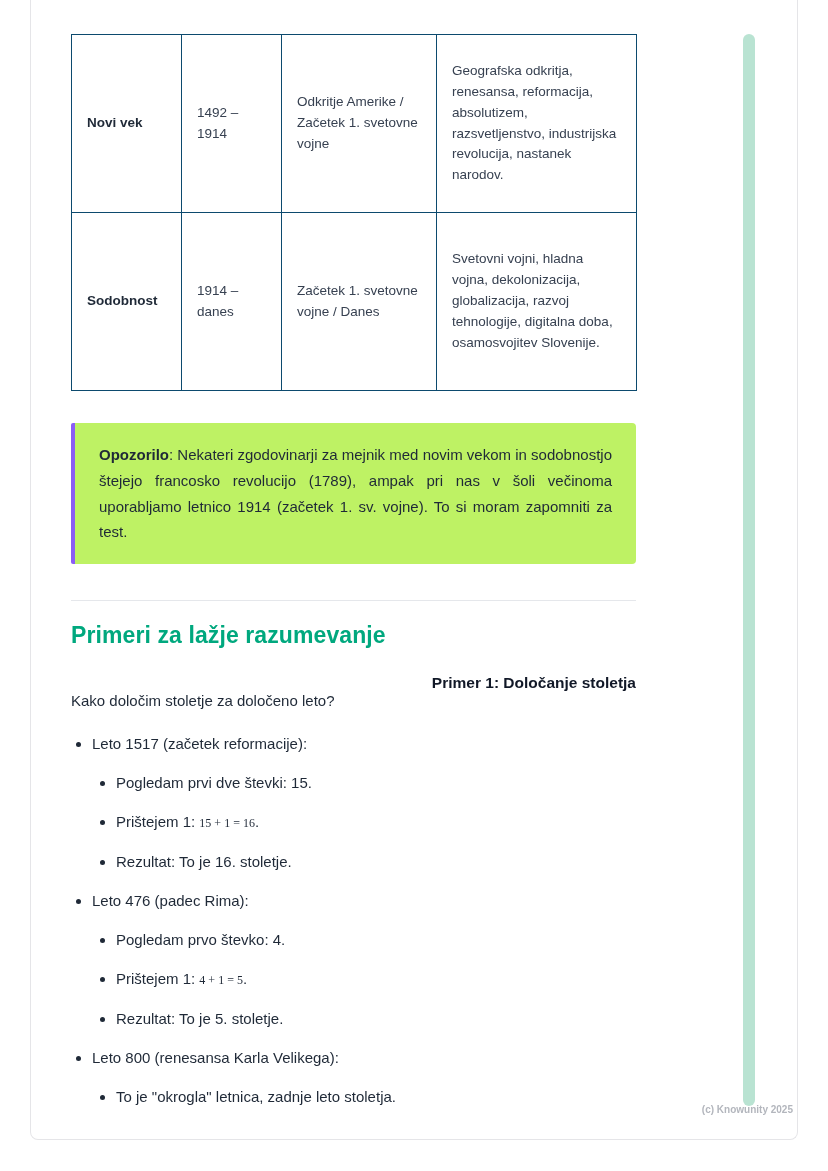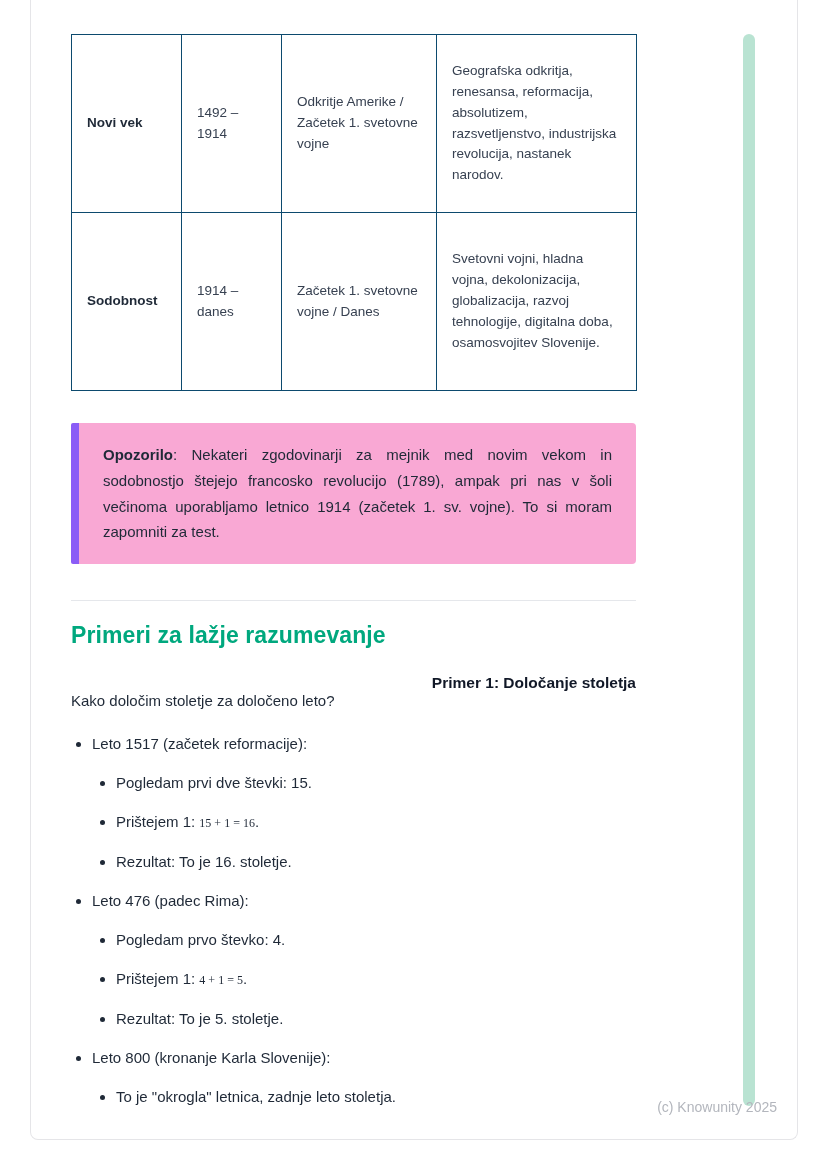--- a/index.html
+++ b/index.html
@@ -47,22 +47,22 @@
   table.timeline td.col-period { width: 110px; font-weight: bold; color: #1f2937; }
   table.timeline td.col-years  { width: 100px; }
   table.timeline td.col-miles  { width: 155px; }
   table.timeline td.col-desc   { width: 200px; }
   table.timeline tr.row-tall td { height: 178px; }
 
   
   .callout {
     margin-top: 32px;
     width: 565px;
-    background: #f9a8d4;
-    border-left: 8px solid #8b5cf6;
+    background: #bef264;
+    border-left: 4px solid #8b5cf6;
     border-radius: 2px 4px 4px 2px;
     padding: 19px 24px;
     font-size: 15px;
     line-height: 1.72;
     text-align: justify;
     color: #1f2937;
   }
   .callout .b { font-weight: bold; }
 
   hr.divider {
@@ -122,25 +122,26 @@
     right: 42px;
     width: 12px;
     height: 1072px;
     background: #b9e3d2;
     border-radius: 6px;
   }
 
   
   .footer {
     position: absolute;
-    right: 20px;
+    right: 4px;
     bottom: 24px;
-    font-size: 14px;
+    font-size: 10px;
     color: #b3b6bd;
     z-index: 2;
+    font-weight: bold;
   }
 </style>
 </head>
 <body>
 
 <div class="viewport">
   <div class="page">
     <div class="content">
 
       <table class="timeline">
@@ -186,21 +187,21 @@
         <li>
           <span class="b">Leto 476</span><span> (padec Rima):</span>
           <ul class="lvl2">
             <li><span>Pogledam prvo števko: 4.</span><span class="math"></span><span class="b"></span><span></span></li>
             <li><span>Prištejem 1: </span><span class="math">4 + 1 = 5</span><span class="b"></span><span>.</span></li>
             <li><span>Rezultat: To je </span><span class="math"></span><span class="b">5. stoletje</span><span>.</span></li>
           </ul>
         </li>
 
         <li>
-          <span class="b">Leto 800</span><span> (kronanje Karla Slovenije):</span>
+          <span class="b">Leto 800</span><span> (renesansa Karla Velikega):</span>
           <ul class="lvl2">
             <li><span>To je "okrogla" letnica, zadnje leto stoletja.</span><span class="math"></span><span class="b"></span><span></span></li>
           </ul>
         </li>
 
       </ul>
     </div>
 
     <div class="stripe"></div>
     <div class="footer">(c) Knowunity 2025</div>

